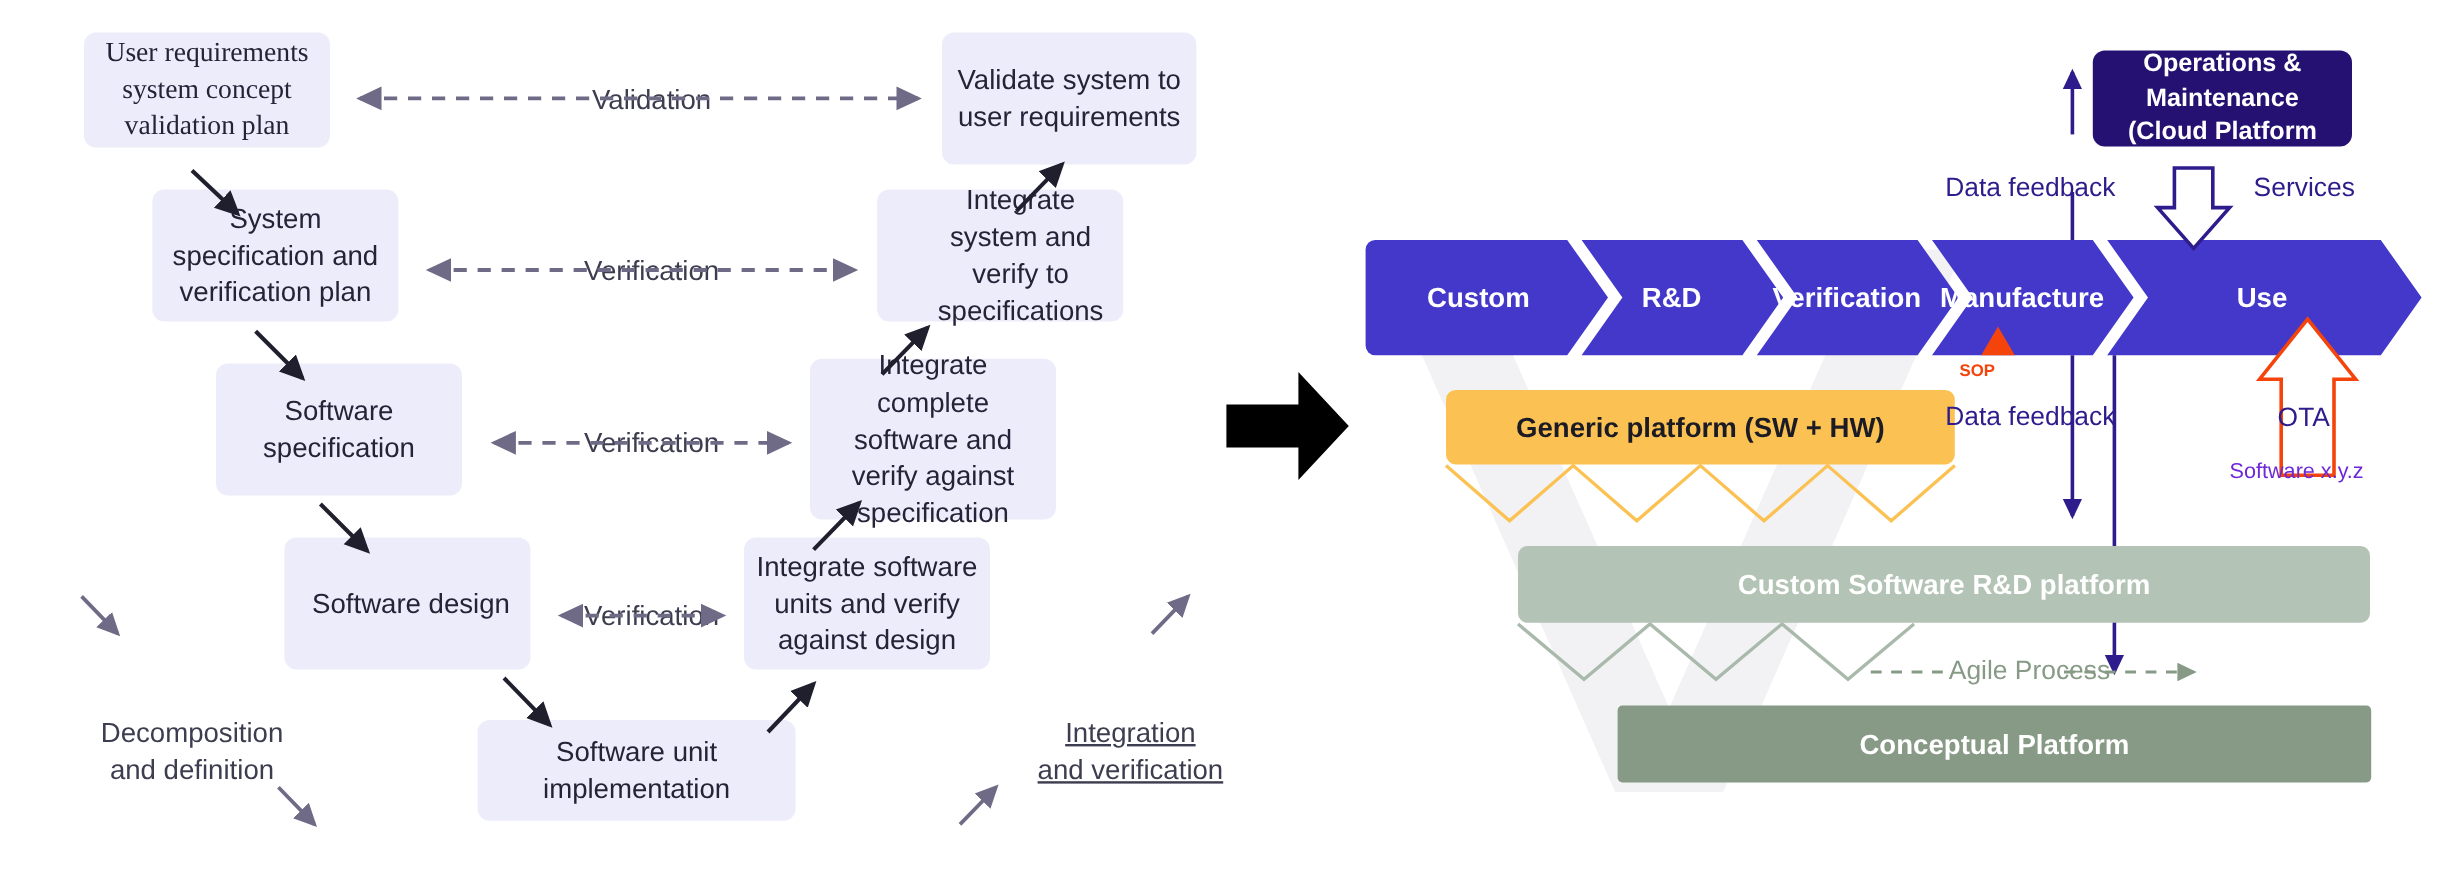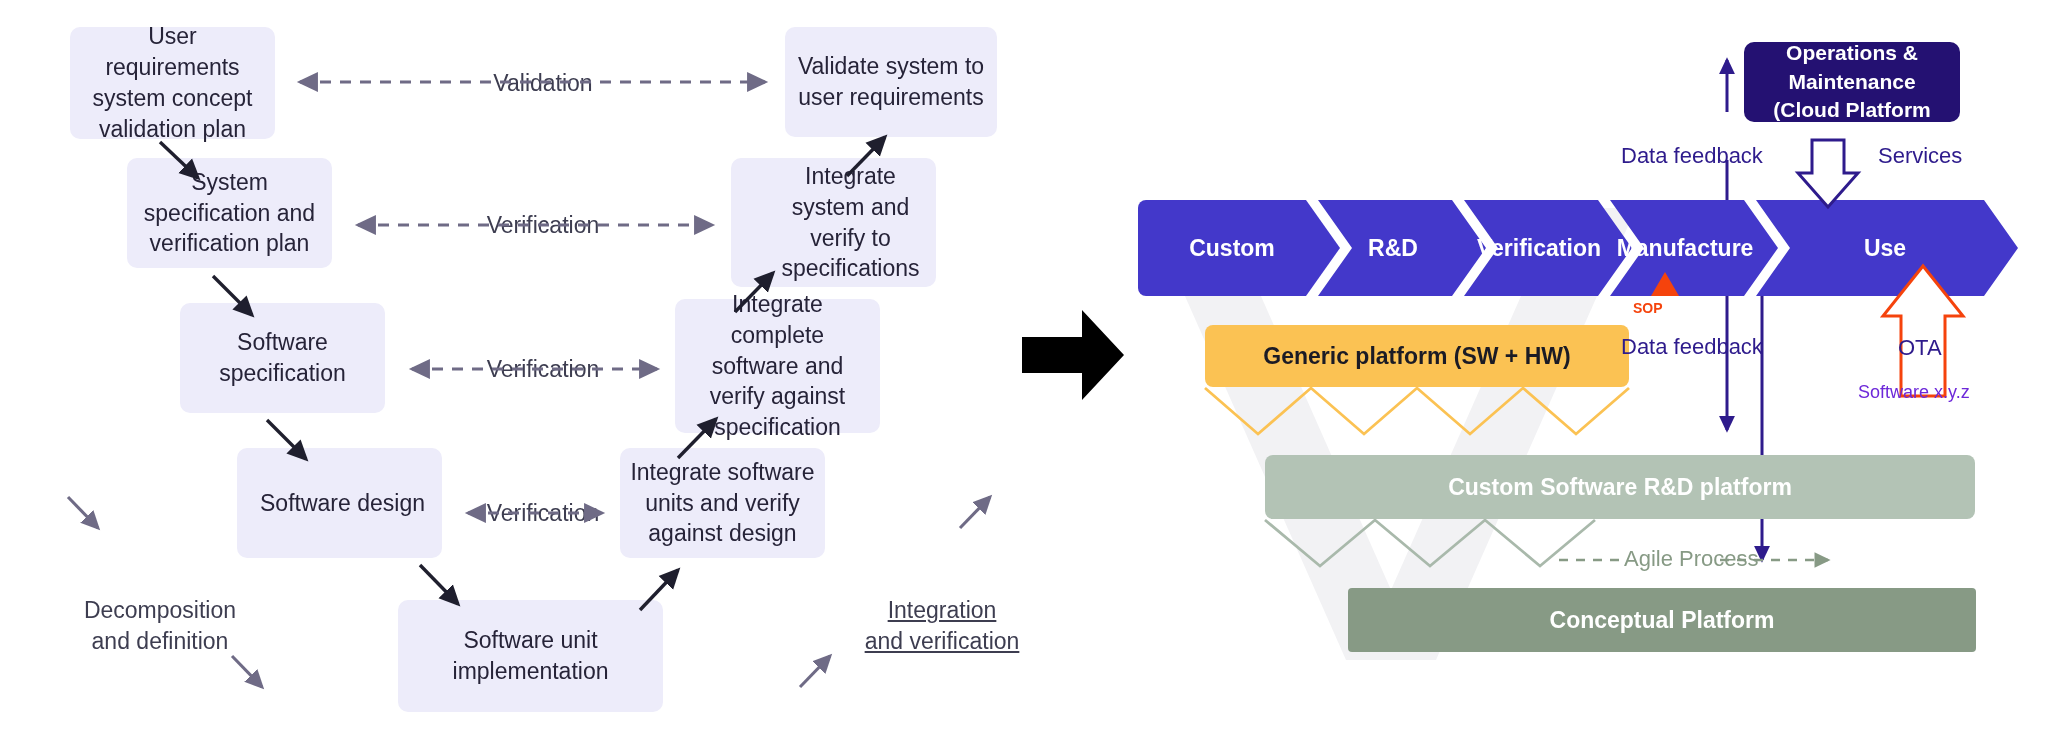--- a/index.html
+++ b/index.html
@@ -38,21 +38,21 @@
   }
   .rtext{
     position:absolute;font-family:"Liberation Sans",sans-serif;white-space:nowrap;
   }
 </style>
 </head>
 <body>
 
 <div id="stage">
 
-  <div class="vbox" style="left:70px;top:27px;width:205px;height:112px;">
+  <div class="vbox" style="left:70px;top:27px;width:205px;height:96px;font-family:Liberation Serif, serif;">
     <span>User requirements
 system concept
 validation plan</span>
   </div>
 
   <div class="vbox" style="left:180px;top:303px;width:205px;height:110px;">
     <span>Software
 specification</span>
   </div>
 
@@ -60,32 +60,32 @@
     <span>System
 specification and
 verification plan</span>
   </div>
 
   <div class="vbox" style="left:237px;top:448px;width:205px;height:110px;padding-left:16px;">
     <span>Software
 design</span>
   </div>
 
-  <div class="vbox" style="left:398px;top:600px;width:265px;height:112px;">
+  <div class="vbox" style="left:398px;top:600px;width:265px;height:84px;">
     <span>Software unit
 implementation</span>
   </div>
 
   <div class="vbox" style="left:785px;top:27px;width:212px;height:110px;">
     <span>Validate system
 to user
 requirements</span>
   </div>
 
-  <div class="vbox" style="left:731px;top:158px;width:205px;height:129px;padding-left:44px;">
+  <div class="vbox" style="left:731px;top:158px;width:205px;height:110px;padding-left:44px;">
     <span>Integrate system
 and verify to
 specifications</span>
   </div>
 
   <div class="vbox" style="left:675px;top:299px;width:205px;height:134px;">
     <span>Integrate
 complete software
 and verify against
 specification</span>

